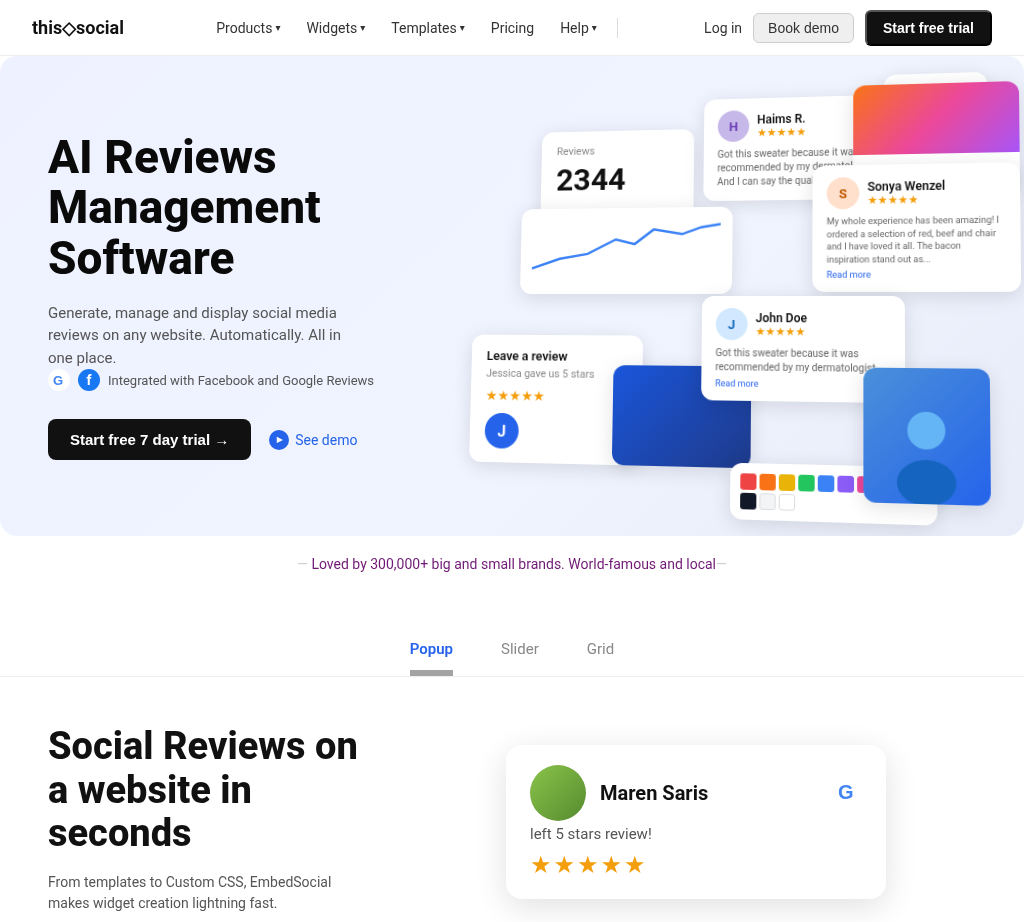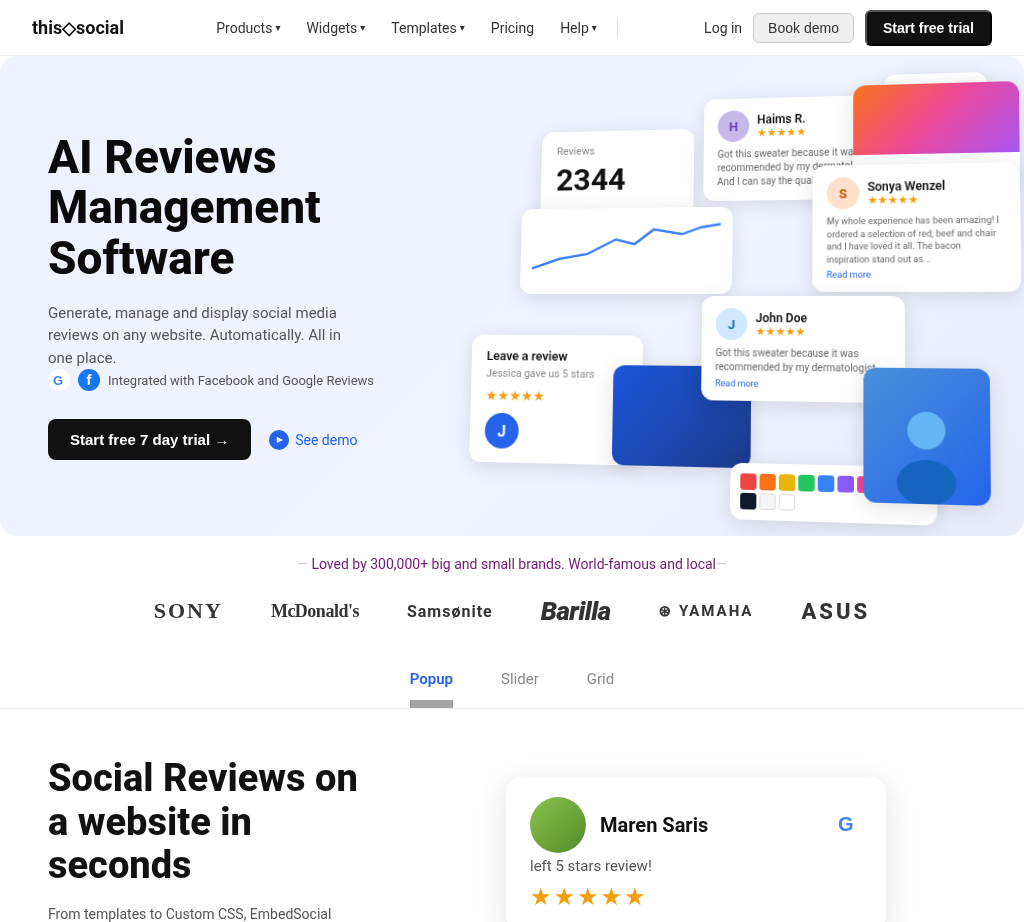--- a/index.html
+++ b/index.html
@@ -117,21 +117,21 @@
     .brand-logo.sony { font-family: serif; font-size: 22px; letter-spacing: 2px; }
     .brand-logo.mcdonalds { font-family: serif; font-size: 18px; }
     .brand-logo.samsonite { font-size: 16px; letter-spacing: 1px; }
     .brand-logo.barilla { font-style: italic; font-size: 26px; font-weight: 900; }
     .brand-logo.yamaha { font-size: 15px; letter-spacing: 2px; }
     .brand-logo.asus { font-size: 22px; letter-spacing: 3px; font-weight: 800; }
 
     
     .tabs-section { display: flex; justify-content: center; gap: 48px; padding: 24px 32px 0; border-bottom: 1px solid #eee; }
     .tab { font-size: 15px; padding-bottom: 12px; cursor: pointer; color: #888; }
-    .tab.active { color: #2563eb; border-bottom: 8px solid #a3a3a3; font-weight: 600; }
+    .tab.active { color: #2563eb; border-bottom: 6px solid #a3a3a3; font-weight: 600; }
 
     
     .features-section { display: flex; gap: 48px; padding: 48px 48px; align-items: flex-start; }
     .features-left { flex: 0 0 320px; }
     .features-title { font-size: 38px; font-weight: 800; line-height: 1.15; margin-bottom: 16px; }
     .features-subtitle { font-size: 14px; color: #555; line-height: 1.5; margin-bottom: 32px; }
 
     
     .features-right { flex: 1; position: relative; display: flex; flex-direction: column; align-items: center; }
     .review-card-main { background: #fff; border-radius: 16px; box-shadow: 0 8px 32px rgba(0,0,0,0.12); padding: 20px 24px; width: 380px; margin-top: 20px; }
@@ -302,28 +302,20 @@
           </svg>
         </div>
       </div>
 
     </div>
   </div>
 </section>
 
 <section class="brands-section">
   <p class="brands-tagline">Loved by 300,000+ big and small brands. World-famous and local</p>
-  <div class="brands-logos">
-    <span class="brand-logo sony">SONY</span>
-    <span class="brand-logo mcdonalds">McDonald's</span>
-    <span class="brand-logo samsonite">Samsønite</span>
-    <span class="brand-logo barilla">Barilla</span>
-    <span class="brand-logo yamaha">⊛ YAMAHA</span>
-    <span class="brand-logo asus">ASUS</span>
-  </div>
 </section>
 
 <div class="tabs-section">
   <div class="tab active">Popup</div>
   <div class="tab">Slider</div>
   <div class="tab">Grid</div>
 </div>
 
 <section class="features-section">
   <div class="features-left">

